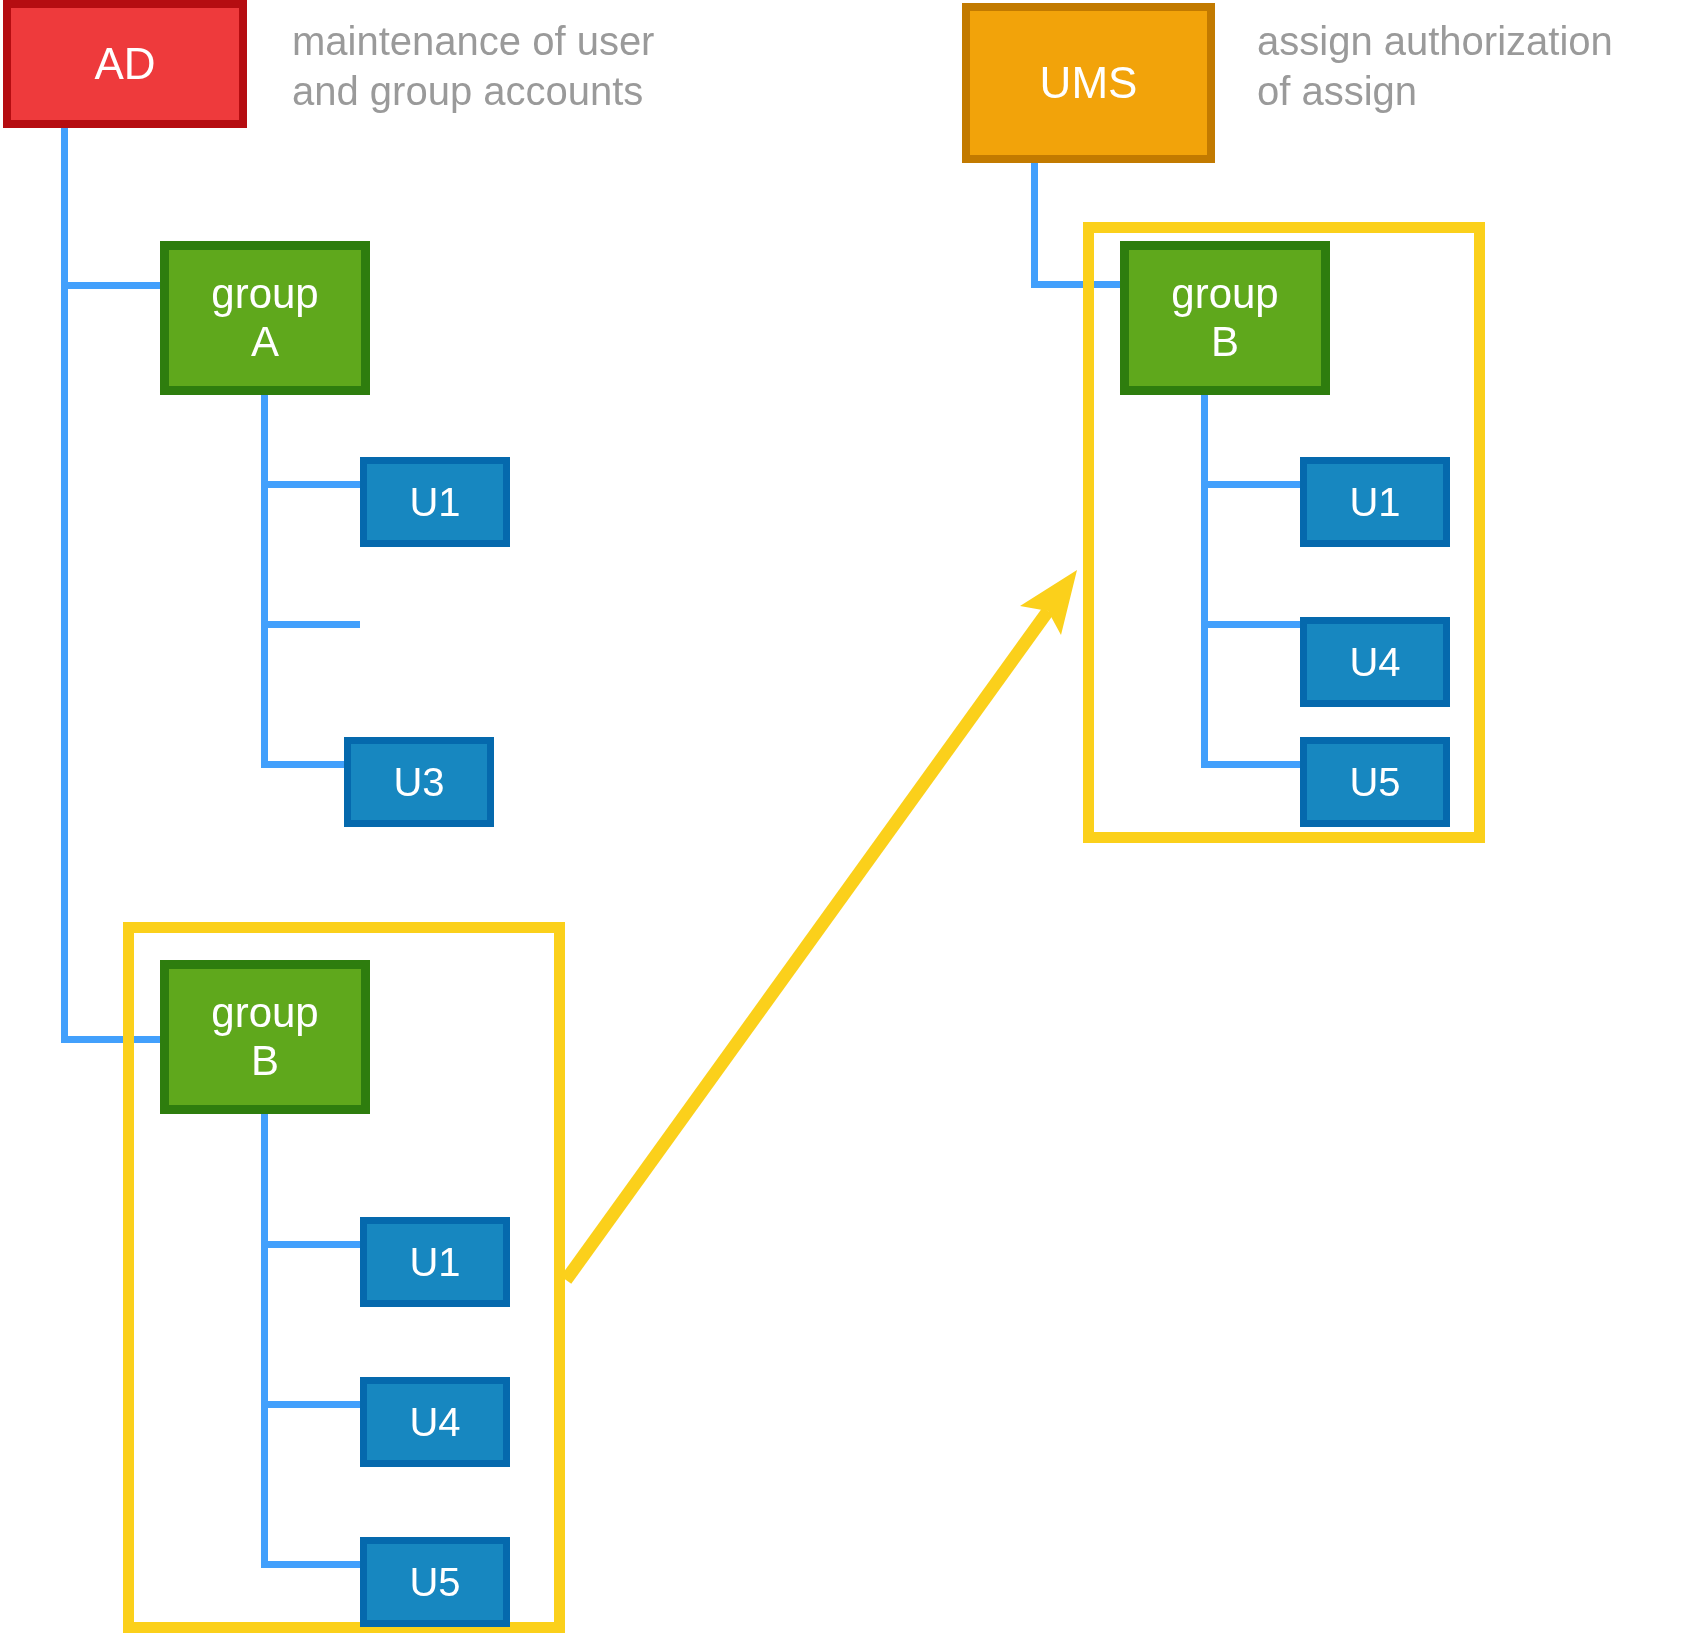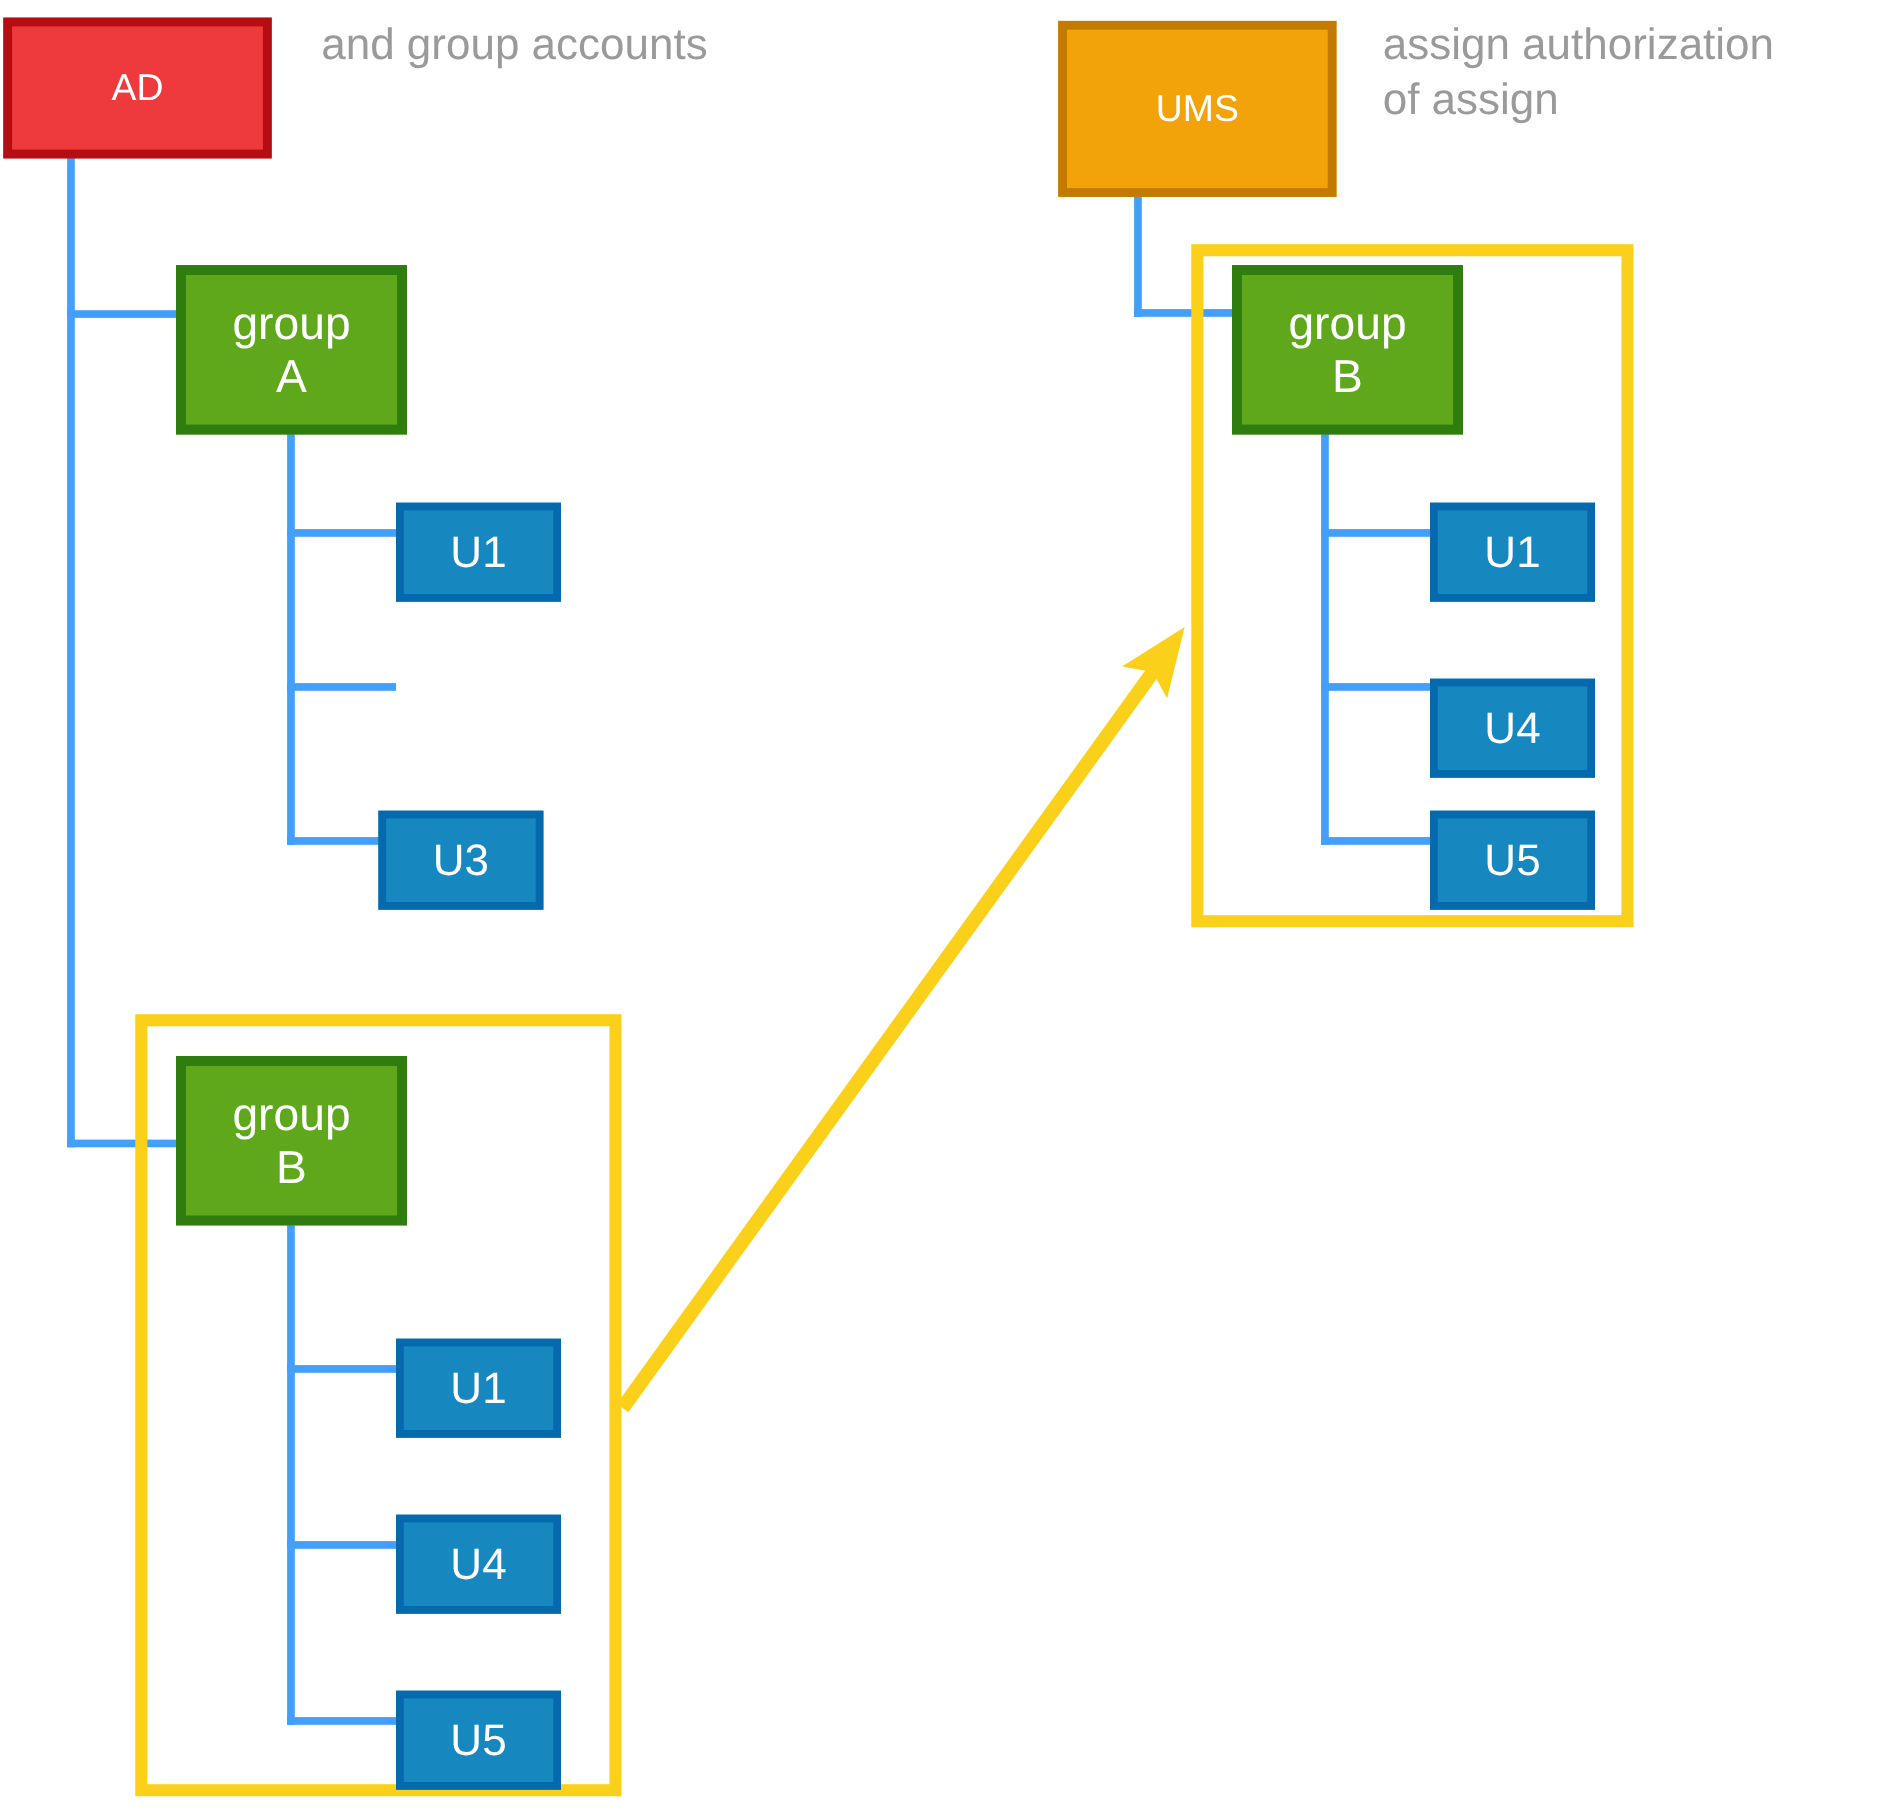--- a/index.html
+++ b/index.html
@@ -4,21 +4,21 @@
 <style>
   html,body{margin:0;padding:0;background:#fff;}
   .stage{
     position:relative;width:1706px;height:1650px;background:#ffffff;
     font-family:"Liberation Sans",sans-serif;overflow:hidden;
   }
   .node{
     position:absolute;box-sizing:border-box;display:flex;flex-direction:column;
     align-items:center;justify-content:center;color:#ffffff;text-align:center;
   }
-  .sys{font-size:34px;margin-top:16px;}
+  .sys{font-size:44px;}
   .node-ad{left:3px;top:0px;width:244px;height:128px;
     background:var(--red-fill,#ee3a3c);border:8px solid var(--red-border,#b50d11);}
   .node-ums{left:962px;top:3px;width:253px;height:160px;
     background:var(--orange-fill,#f2a30a);border:8px solid var(--orange-border,#c27a00);}
   .group{
     width:210px;height:154px;font-size:42px;line-height:1.15;
     background:var(--green-fill,#5fa81c);border:9px solid var(--green-border,#2e7d0e);
   }
   .group-a{left:160px;top:241px;}
   .group-b-left{left:160px;top:960px;}
@@ -72,20 +72,21 @@
   </svg>
 
   <div class="node sys node-ad">
     <div>AD</div>
   </div>
   <div class="node sys node-ums">
     <div>UMS</div>
   </div>
 
   <div class="caption" style="left:292px;top:16px;">
+    <div>maintenance of user</div>
     <div>and group accounts</div>
   </div>
   <div class="caption" style="left:1257px;top:16px;">
     <div>assign authorization</div>
     <div>of assign</div>
   </div>
 
   <div class="node group group-a">
     <div>group</div>
     <div>A</div>

